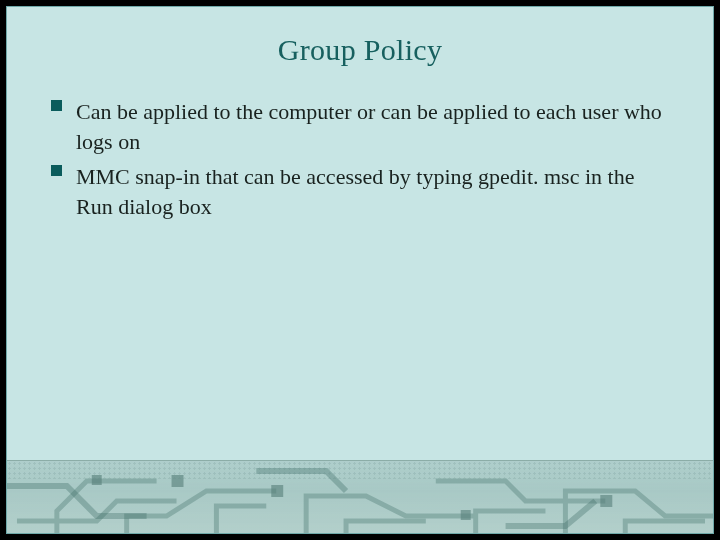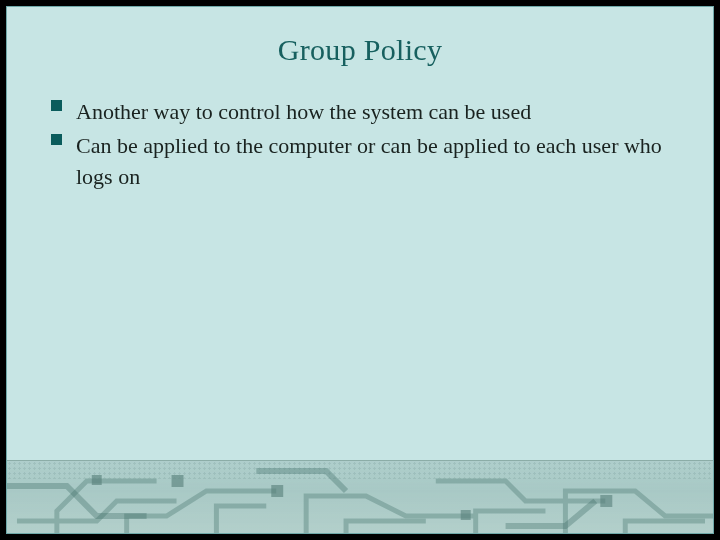--- a/index.html
+++ b/index.html
@@ -91,31 +91,31 @@
 </head>
 <body>
 
 <div class="stage">
   <div class="inner">
 
     <div class="title">Group Policy</div>
 
     <div class="bullets">
 
-      <div class="bullet-row">
-        <div class="sq"></div>
-        <div class="txt">Another way to control how the system can be used</div>
-      </div>
 
 
       <div class="bullet-row">
         <div class="sq"></div>
         <div class="txt">Can be applied to the computer or can be applied to each user who logs on</div>
       </div>
 
+      <div class="bullet-row">
+        <div class="sq"></div>
+        <div class="txt">MMC snap-in that can be accessed by typing gpedit. msc in the Run dialog box</div>
+      </div>
 
     </div>
 
     <div class="footer">
       <div class="dots"></div>
       <svg viewBox="0 0 708 72" preserveAspectRatio="none">
         <g stroke="#6a938d" stroke-width="5" fill="none" opacity="0.55">
           <path d="M10 60 L90 60 L110 40 L170 40"></path>
           <path d="M50 72 L50 50 L80 20 L150 20"></path>
           <path d="M120 72 L120 55 L160 55 L200 30 L270 30"></path>

